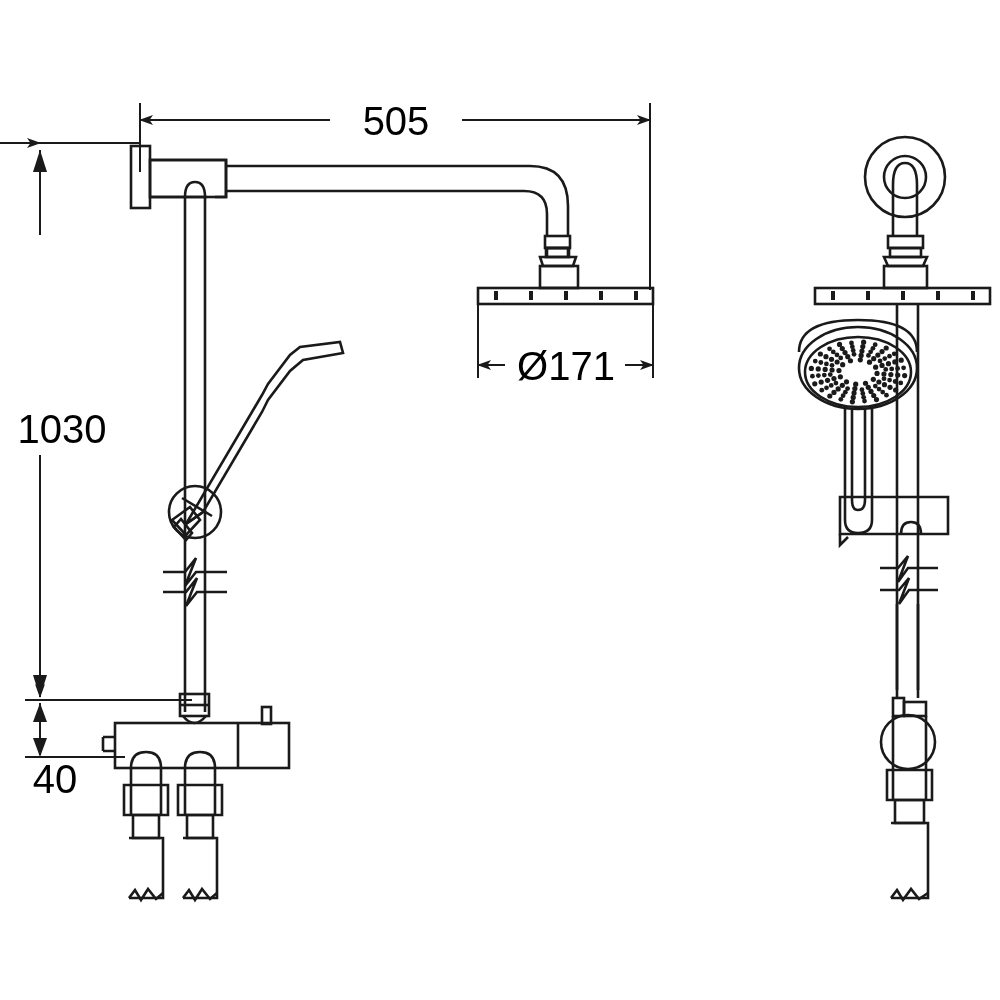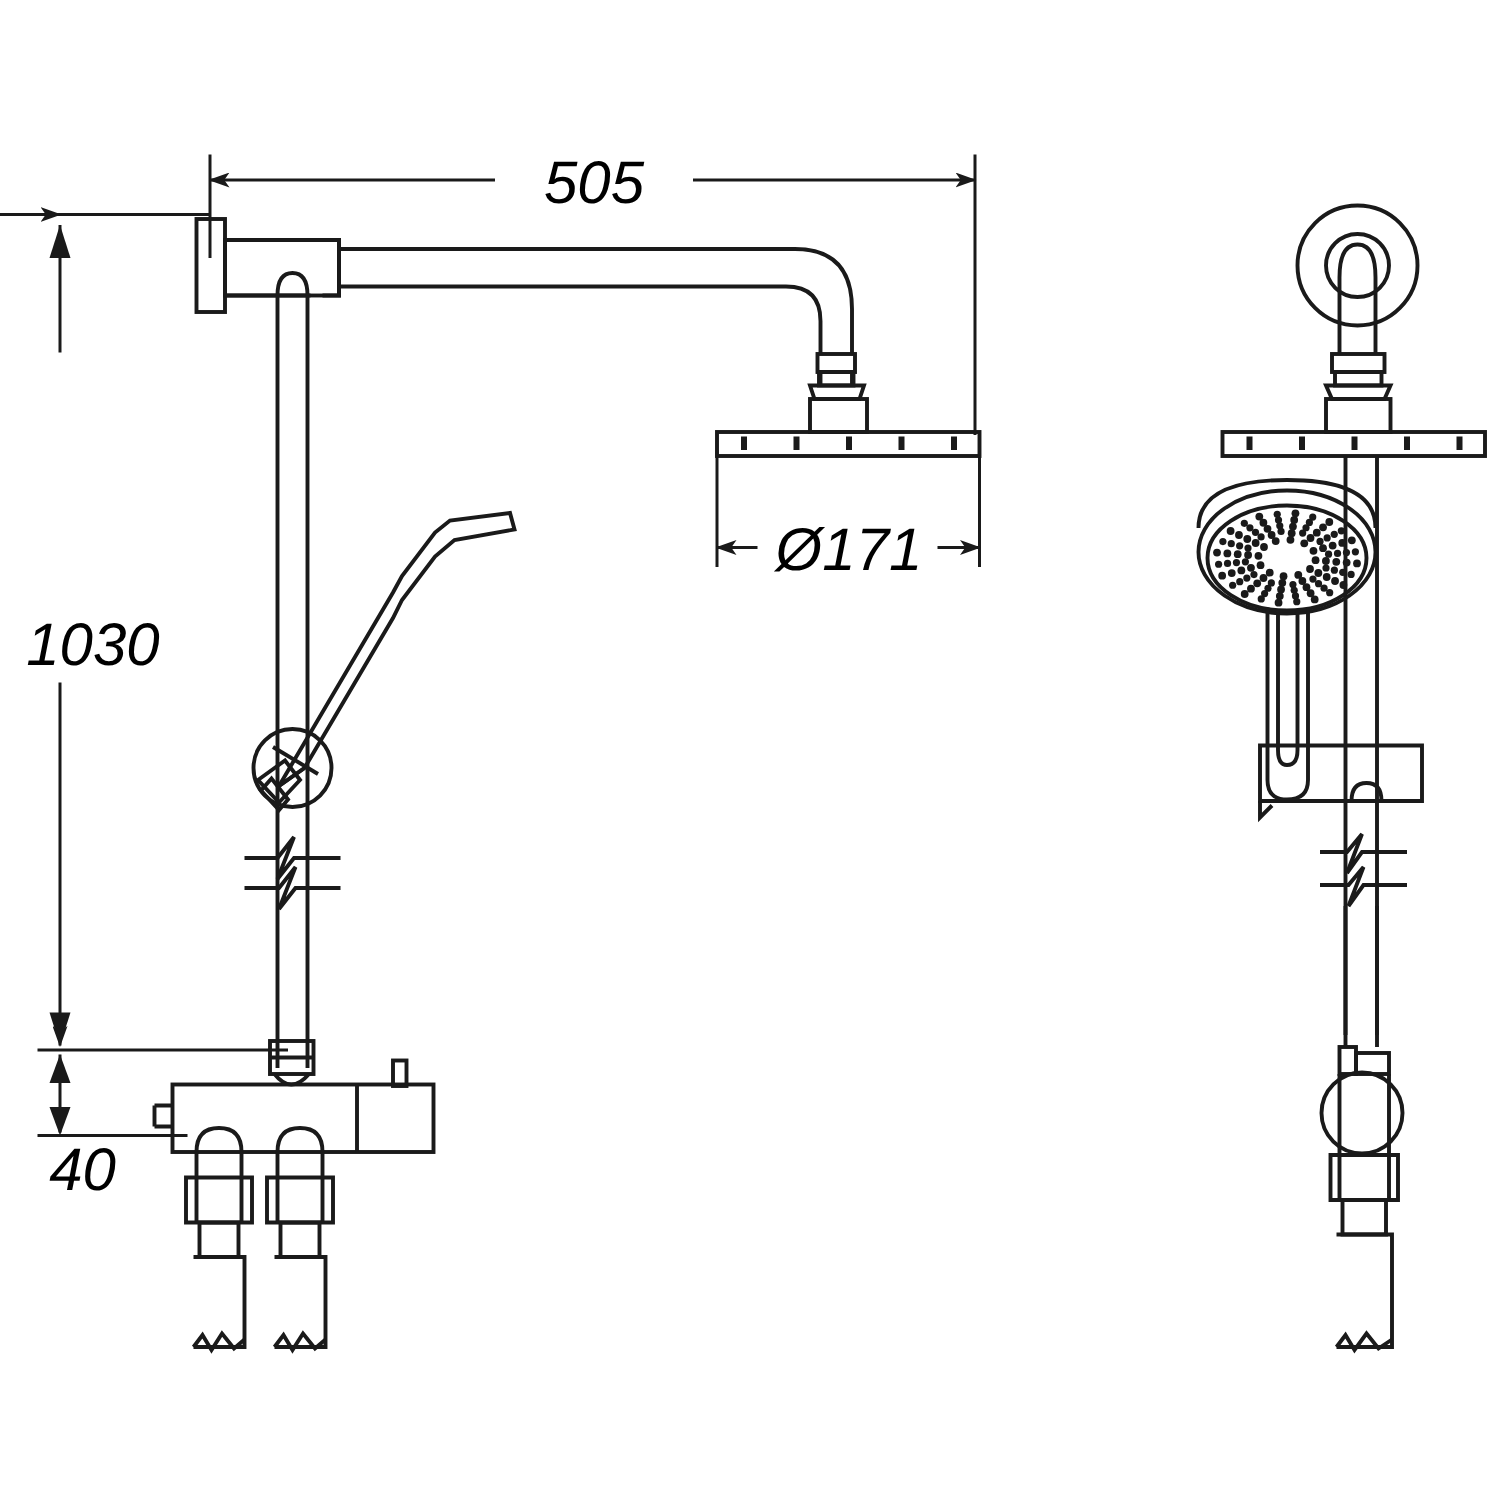--- a/index.html
+++ b/index.html
@@ -2,21 +2,21 @@
 <html><head>
 <meta charset="utf-8">
 <title>Shower System Technical Drawing</title>
 <style>
   html,body{margin:0;padding:0;background:#ffffff;}
   body{
     width:1000px;height:1000px;overflow:hidden;
     font-family:"Liberation Sans","DejaVu Sans",sans-serif;
     color:#000;
   }
-  #sheet{position:relative;width:1000px;height:1000px;background:#fff;font-style:italic;}
+  #sheet{position:relative;width:1000px;height:1000px;background:#fff;}
   svg#drawing{position:absolute;left:0;top:0;width:1000px;height:1000px;display:block;}
   .dimtext{
     font-family:"Liberation Sans","DejaVu Sans",sans-serif;
     font-weight:400;
     fill:#000;
   }
 </style>
 </head>
 <body>
 

